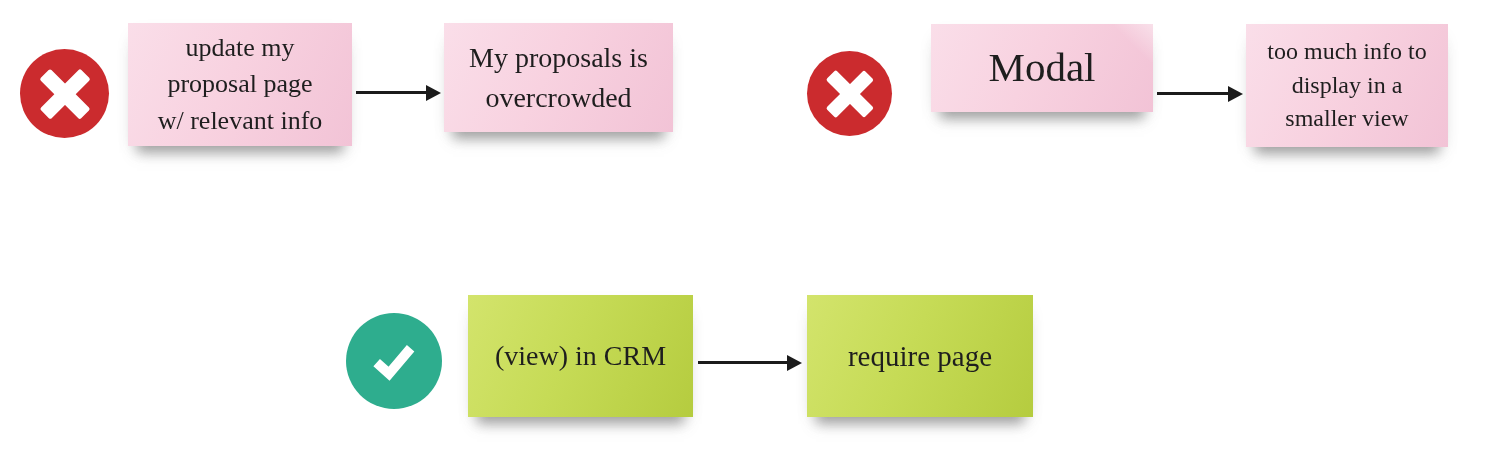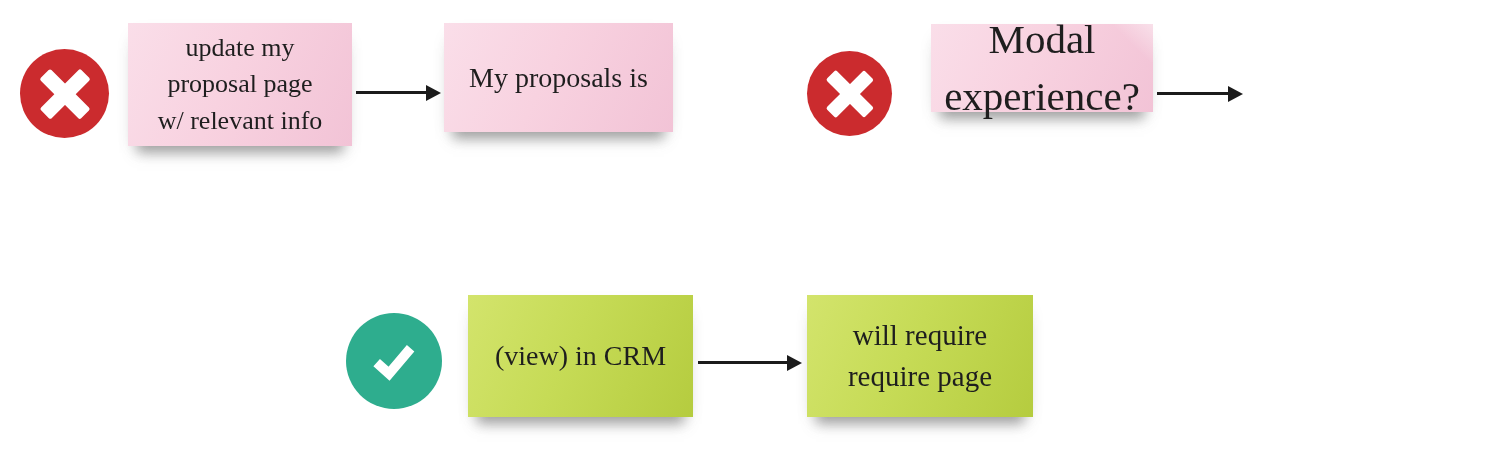--- a/index.html
+++ b/index.html
@@ -94,42 +94,46 @@
   <div class="note pink" style="left:128px; top:23px; width:224px; height:123px; font-size:26px;">
     <span class="line">update my</span>
     <span class="line">proposal page</span>
     <span class="line">w/ relevant info</span>
   </div>
 
   <div class="arrow" style="left:356px; top:91px; width:71px;"></div>
 
   <div class="note pink" style="left:444px; top:23px; width:229px; height:109px; font-size:28px;">
     <span class="line">My proposals is</span>
+    <span class="line">overcrowded</span>
   </div>
 
   <div class="badge x" style="left:807px; top:51px; width:85px; height:85px;"></div>
 
   <div class="note pink curl-tr" style="left:931px; top:24px; width:222px; height:88px; font-size:41px;">
     <span class="line">Modal</span>
-    <span class="line">experience?</span>
   </div>
 
   <div class="arrow" style="left:1157px; top:92px; width:72px;"></div>
 
+  <div class="note pink" style="left:1246px; top:24px; width:202px; height:123px; font-size:24px;">
+    <span class="line">too much info to</span>
+    <span class="line">display in a</span>
+    <span class="line">smaller view</span>
+  </div>
 
   <div class="badge check" style="left:346px; top:313px; width:96px; height:96px;">
     <svg viewBox="0 0 100 100" aria-hidden="true">
       <path d="M24 53 L43 70 L76 31" fill="none" stroke="#ffffff" stroke-width="15" stroke-linecap="butt" stroke-linejoin="miter"></path>
     </svg>
   </div>
 
   <div class="note green" style="left:468px; top:295px; width:225px; height:122px; font-size:28px;">
     <span class="line">(view) in CRM</span>
   </div>
 
   <div class="arrow" style="left:698px; top:361px; width:90px;"></div>
 
   <div class="note green" style="left:807px; top:295px; width:226px; height:122px; font-size:29px;">
-    <span class="line">will require</span>
     <span class="line">require page</span>
   </div>
 
 </div>
 
 </body></html>

